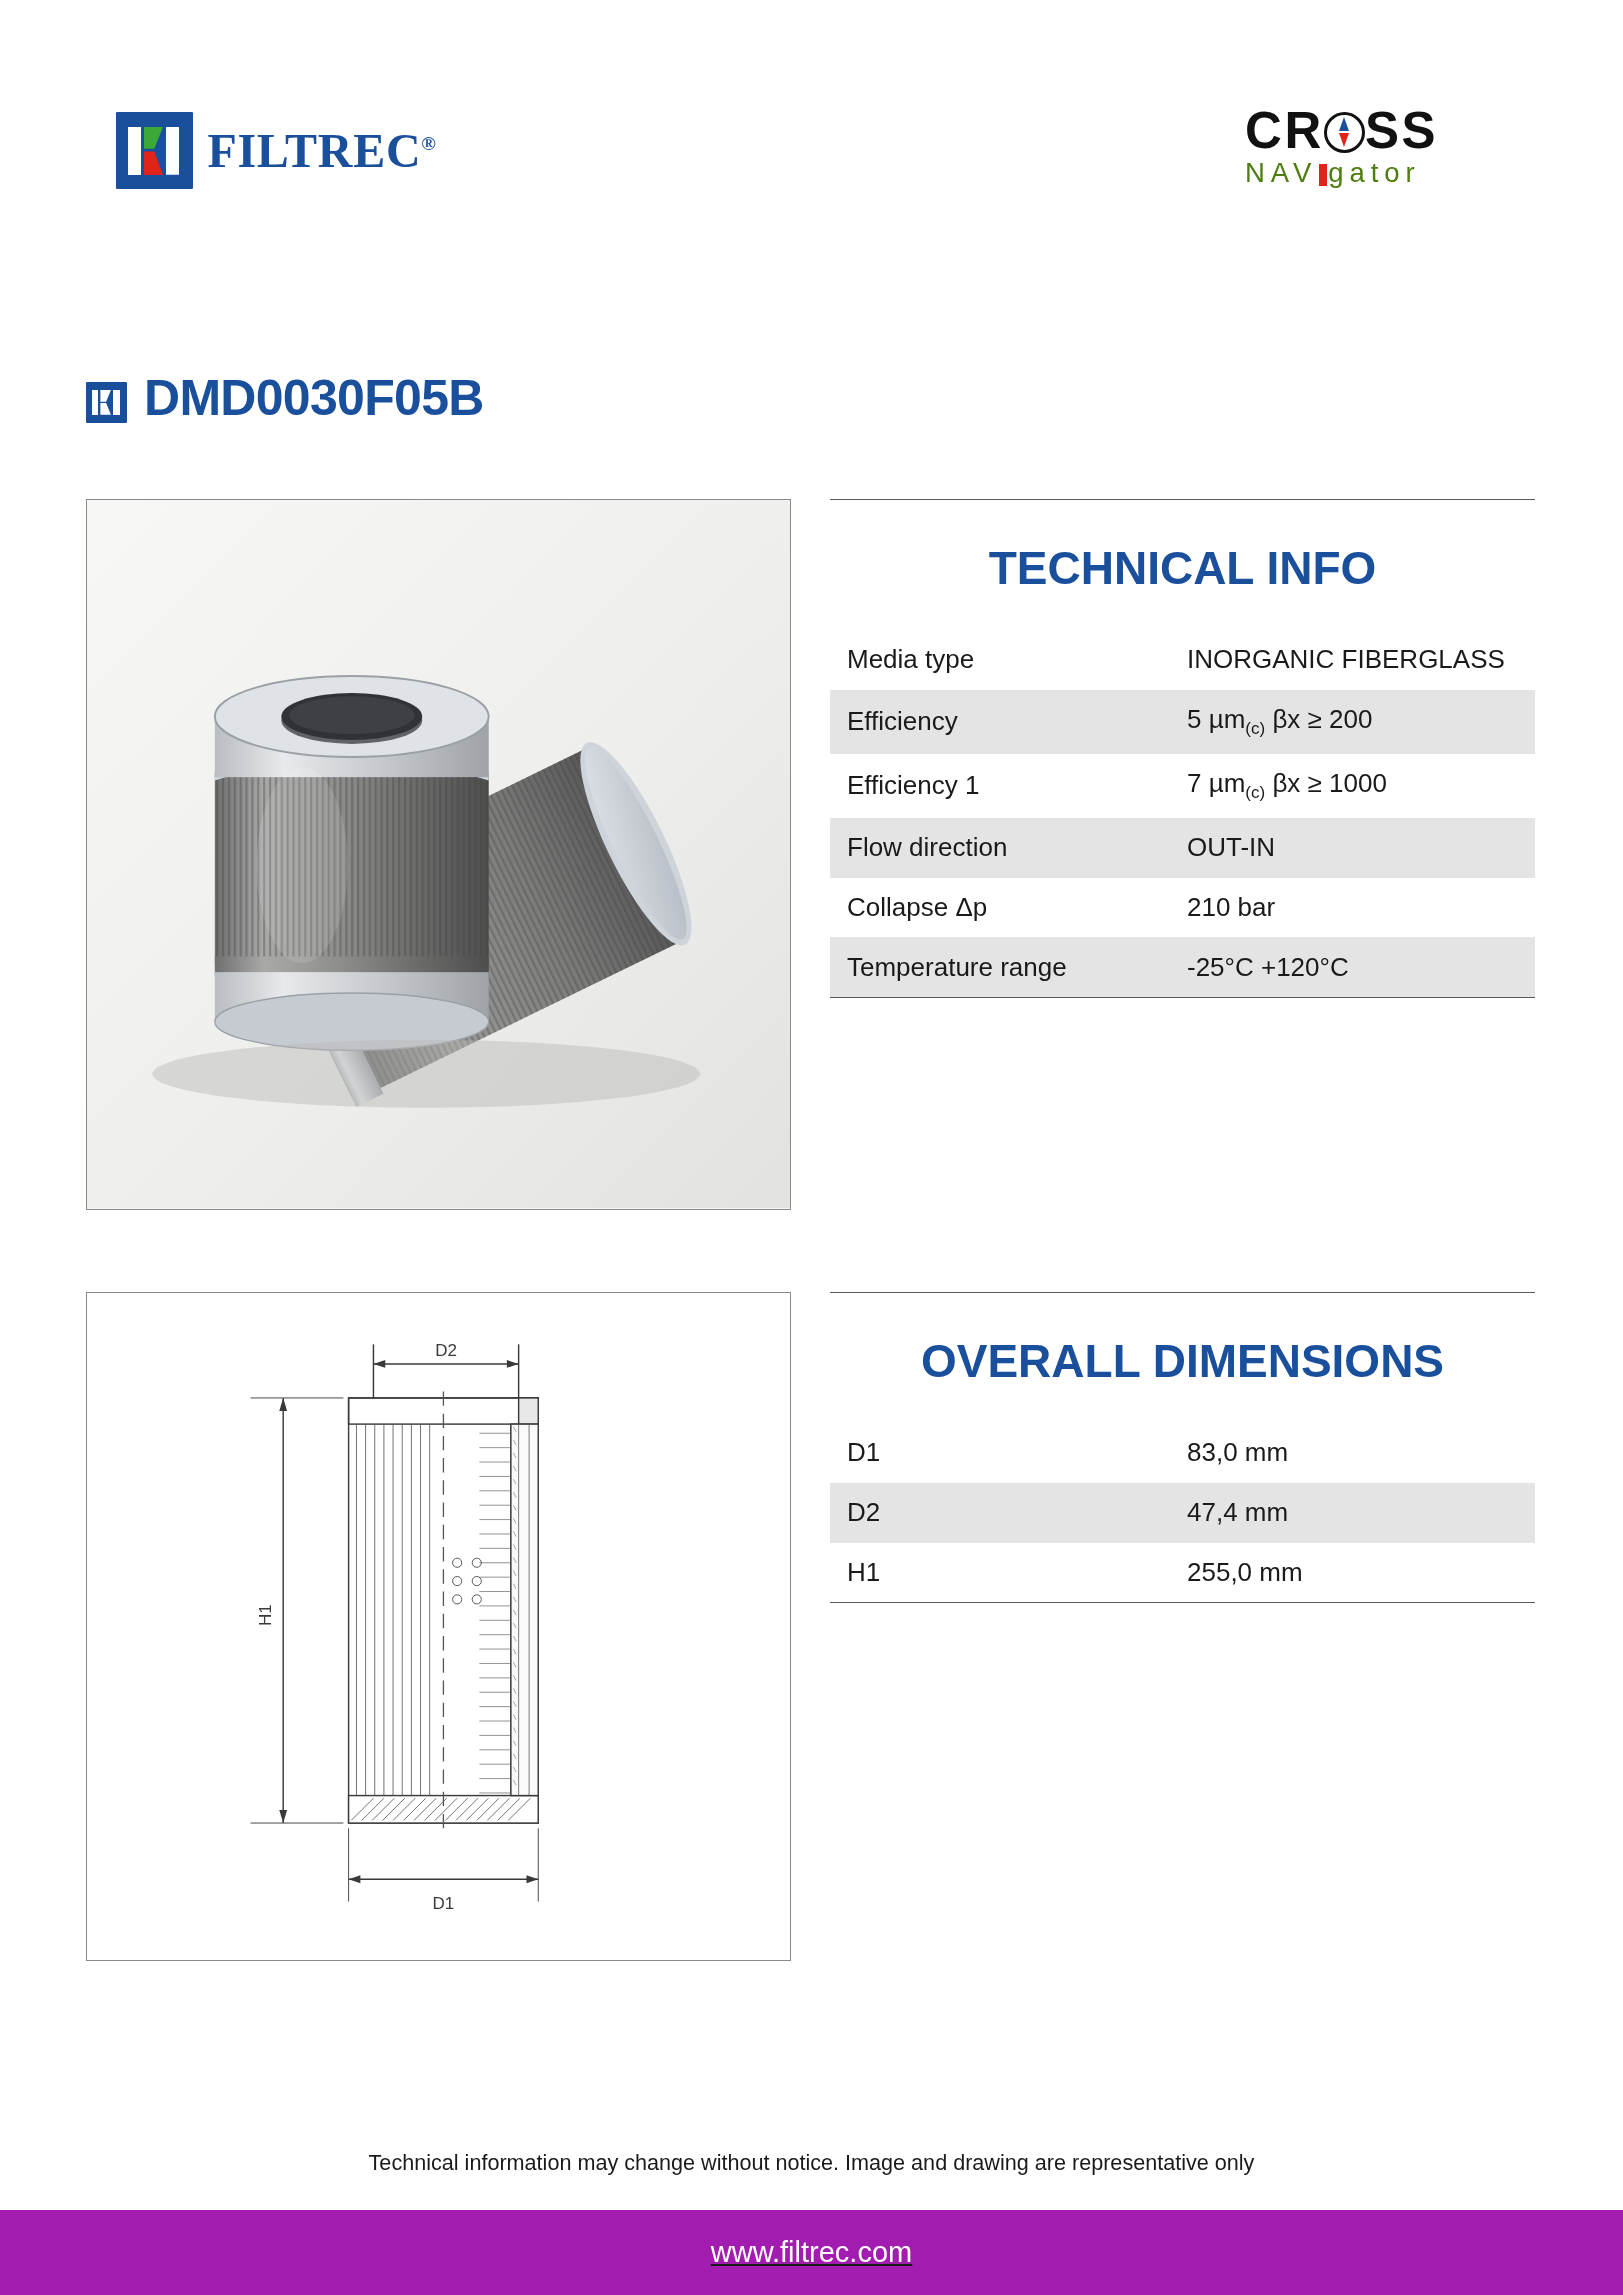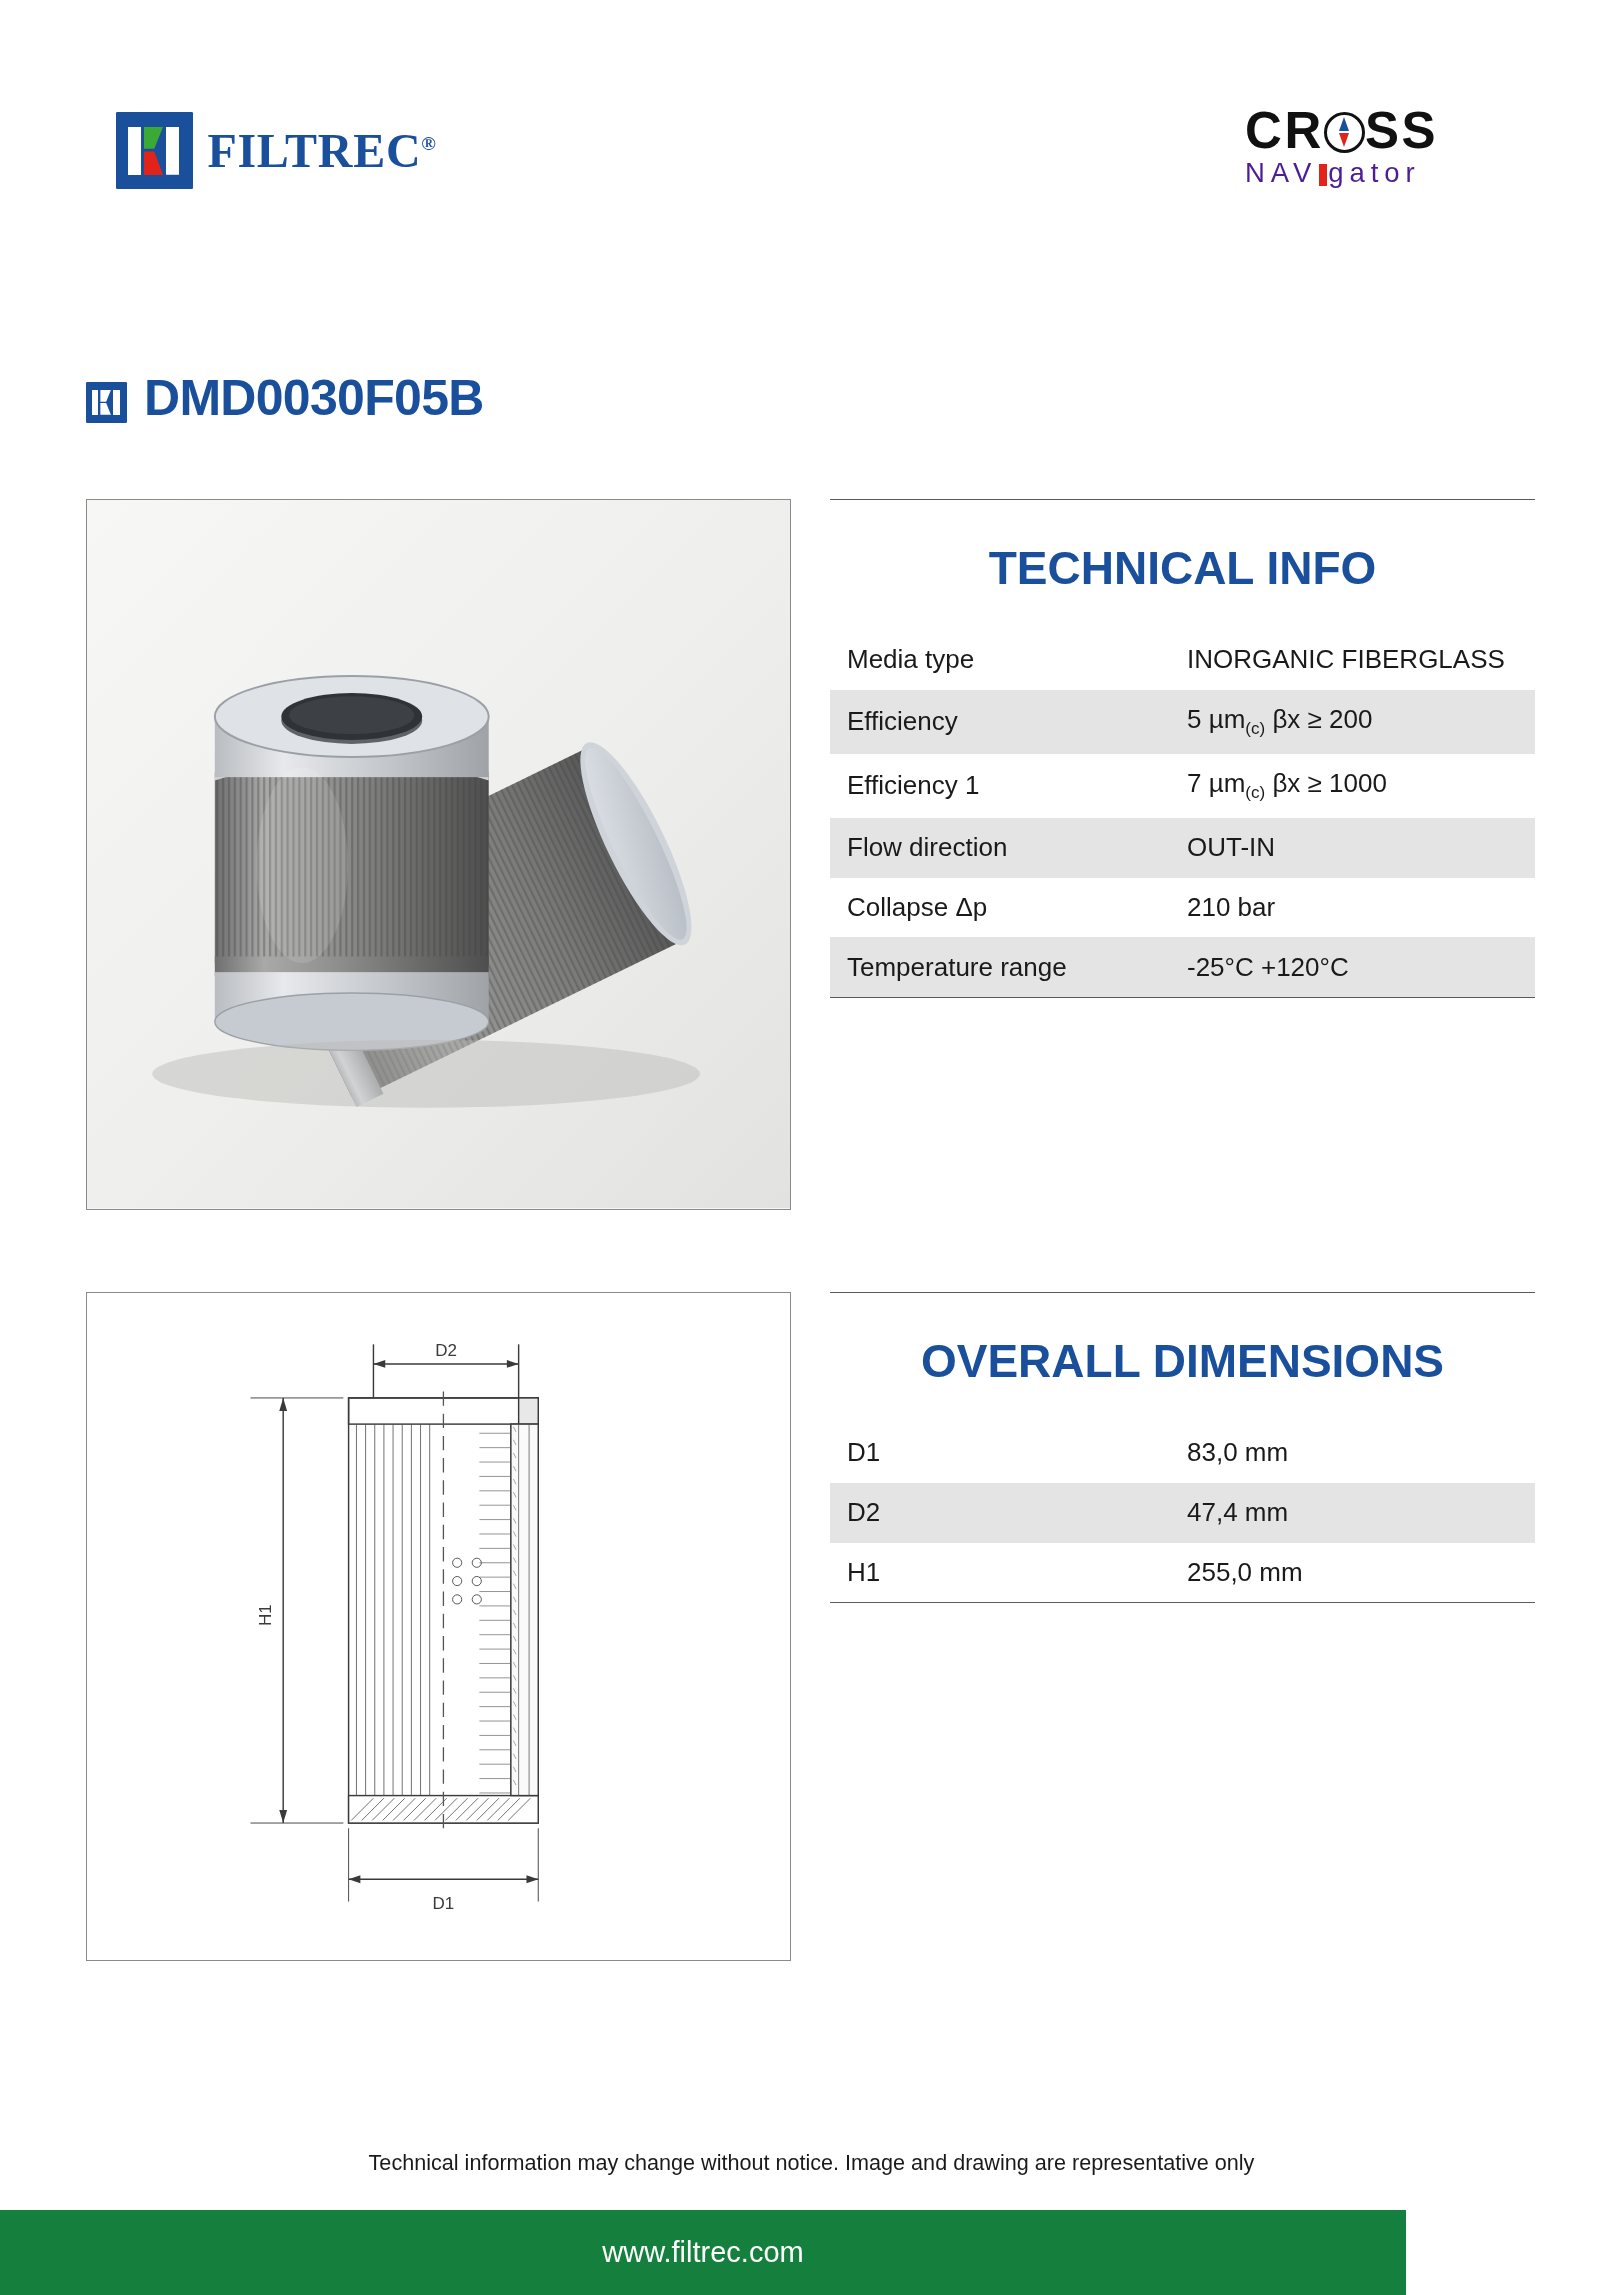--- a/index.html
+++ b/index.html
@@ -141,21 +141,21 @@
     transform: translateX(-50%);
     width: 0;
     height: 0;
     border-left: 5.9px solid transparent;
     border-right: 5.9px solid transparent;
     border-top: 14.4px solid #e2231a;
   }
   .cross-nav .nav-line {
     font-size: 27.5px;
     letter-spacing: 5.9px;
-    color: #4c1d95;
+    color: #4d7c0f;
     margin-top: 3.9px;
     line-height: 1;
   }
   .cross-nav .nav-line .flag {
     display: inline-block;
     width: 8.5px;
     height: 22px;
     background: #e2231a;
     vertical-align: -3.3px;
     margin: 0 1.3px;
@@ -272,26 +272,27 @@
     top: 2150px;
     width: 1623px;
     text-align: center;
     font-size: 21.6px;
     color: #1a1a1a;
   }
   .footer-bar {
     position: absolute;
     left: 0;
     top: 2210px;
-    width: 1406px;
+    width: 1623px;
     height: 85px;
-    background: #15803d;
+    background: #a21caf;
     display: flex;
     align-items: center;
     justify-content: center;
+    text-decoration: underline;
   }
   .footer-bar a, .footer-bar span {
     color: #ffffff;
     font-size: 29px;
     text-decoration: none;
   }
 </style>
 </head>
 <body>
 

